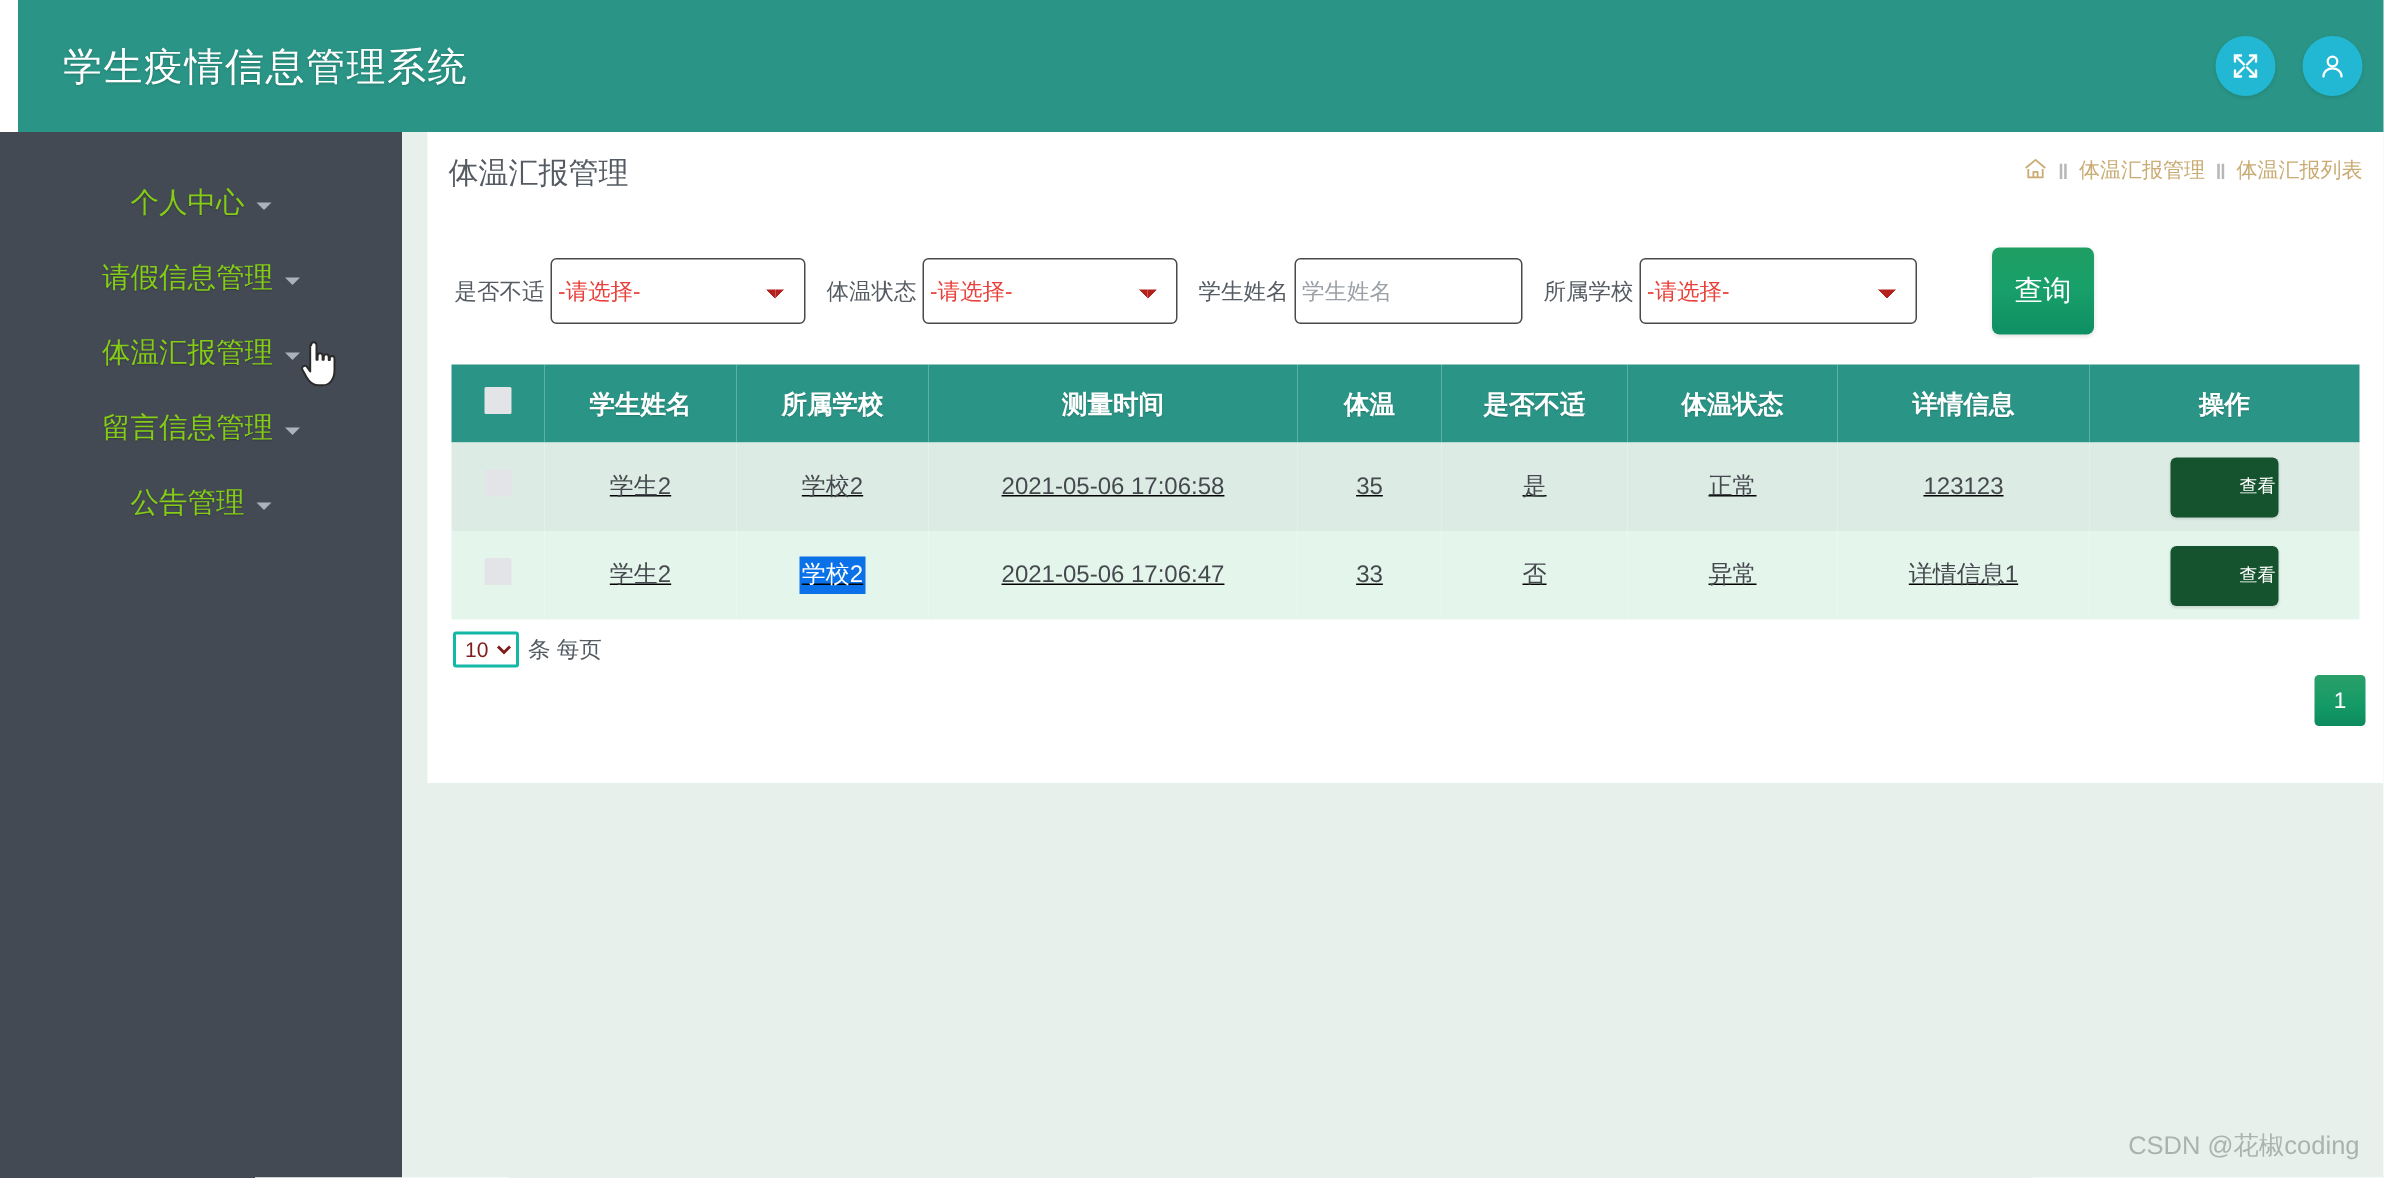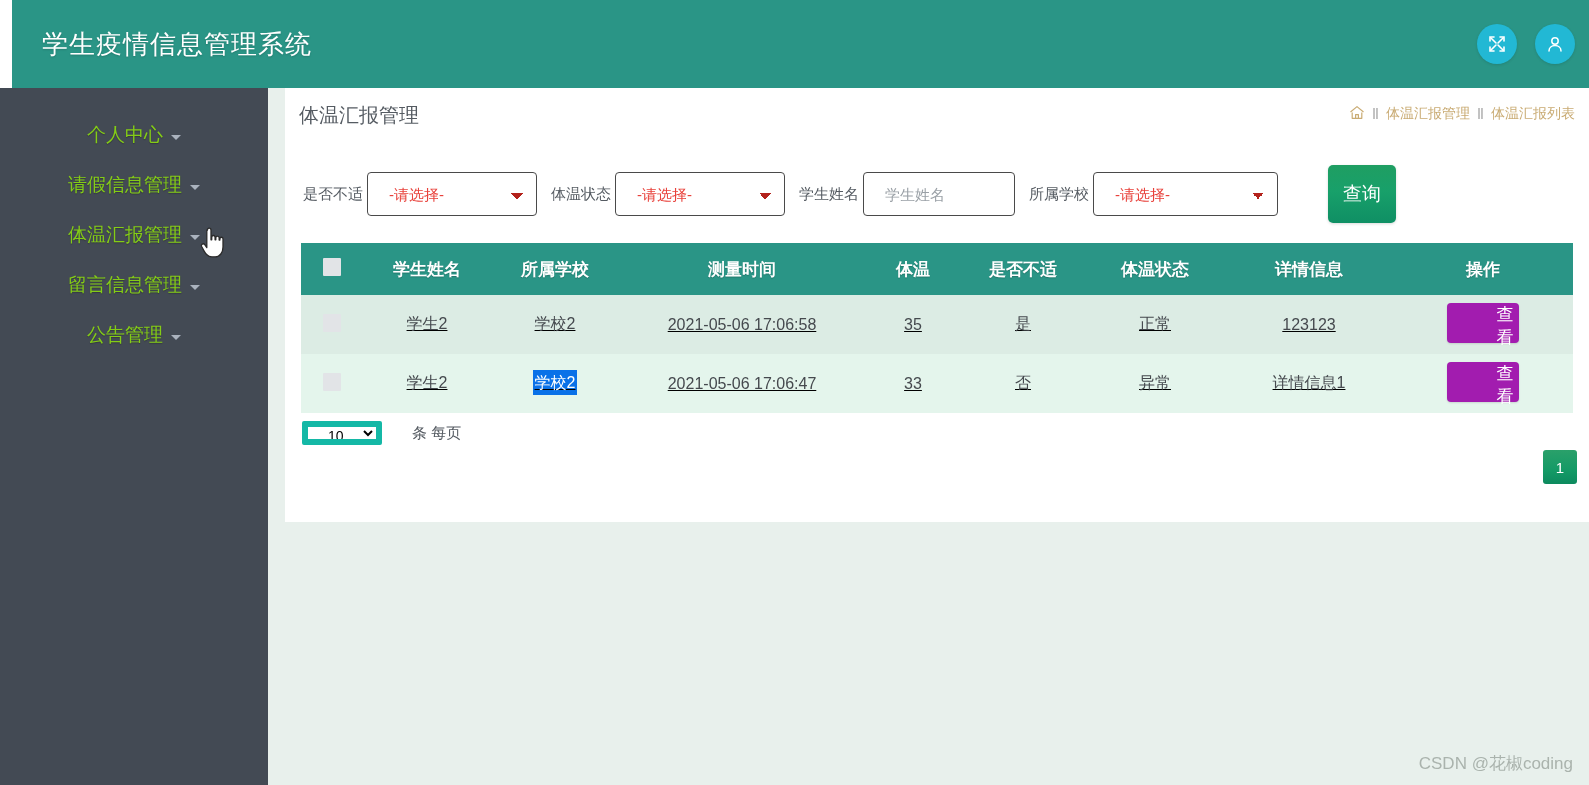--- a/index.html
+++ b/index.html
@@ -81,21 +81,21 @@
   
   .filter-bar {
     display: flex; align-items: center; padding: 22px 0 20px 18px; gap: 0;
   }
   .filter-label {
     font-size: 15px; color: #555b62; white-space: nowrap; padding: 0 4px 0 0;
   }
   .sel, .txt {
     height: 44px; font-size: 15px; color: #333;
     border: 1px solid #4a4a4a; border-radius: 4px; background: #ffffff;
-    padding: 0 21px; outline: none;
+    padding: 0 4px; outline: none;
   }
   .sel {
     width: 170px; color: #e8413b;
     -webkit-appearance: none; appearance: none;
     background-image:
       linear-gradient(45deg, transparent 50%, #b3221c 50%),
       linear-gradient(135deg, #b3221c 50%, transparent 50%);
     background-position: calc(100% - 19px) 20px, calc(100% - 13px) 20px;
     background-size: 6px 6px, 6px 6px;
     background-repeat: no-repeat;
@@ -125,35 +125,35 @@
   tbody tr.r1 { background: #e4f5ec; }
   tbody td { text-align: center; font-size: 16px; color: #45494e; }
   .cb {
     display: inline-block; width: 18px; height: 18px;
     background: #e2e4e7; border: none; border-radius: 1px; cursor: pointer;
   }
   thead .cb { background: #e2e4e7; }
   .sel-text { background: #0a71e8; color: #ffffff; padding: 4px 2px; }
   .btn-view {
     width: 72px; height: 40px; border: none; border-radius: 4px;
-    background: #a21caf; color: #ffffff; font-size: 17px; cursor: pointer;
+    background: #14532d; color: #ffffff; font-size: 12px; cursor: pointer;
     box-shadow: 0 1px 2px rgba(0,0,0,.12);
     padding-left: 44px;
   }
 
   
   .pager {
     position: relative; display: flex; align-items: center;
     padding: 8px 0 0 17px; gap: 6px;
   }
   .per-page-select {
-    height: 24px; font-size: 14px; border: 6px solid #14b8a6;
-    border-radius: 2px; background: #ffffff; color: #000000; padding: 0 16px;
-  }
-  .per-page-text { font-size: 15px; color: #555b62; margin-left: 24px; }
+    height: 24px; font-size: 14px; border: 2px solid #14b8a6;
+    border-radius: 2px; background: #ffffff; color: #7f1d1d; padding: 0 2px;
+  }
+  .per-page-text { font-size: 15px; color: #555b62; }
   .page-btn {
     position: absolute; right: 12px; top: 37px;
     width: 34px; height: 34px; border: none; border-radius: 3px;
     background: linear-gradient(180deg, #2aa06a 0%, #149a66 60%, #0d8a5e 100%);
     color: #ffffff; font-size: 15px; cursor: pointer;
   }
 
   .watermark {
     position: absolute; right: 16px; bottom: 10px;
     font-size: 17px; color: #aab3ad;

